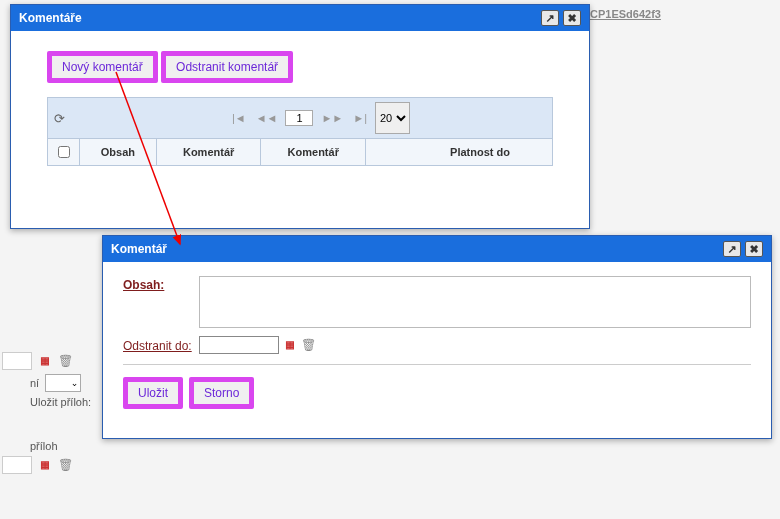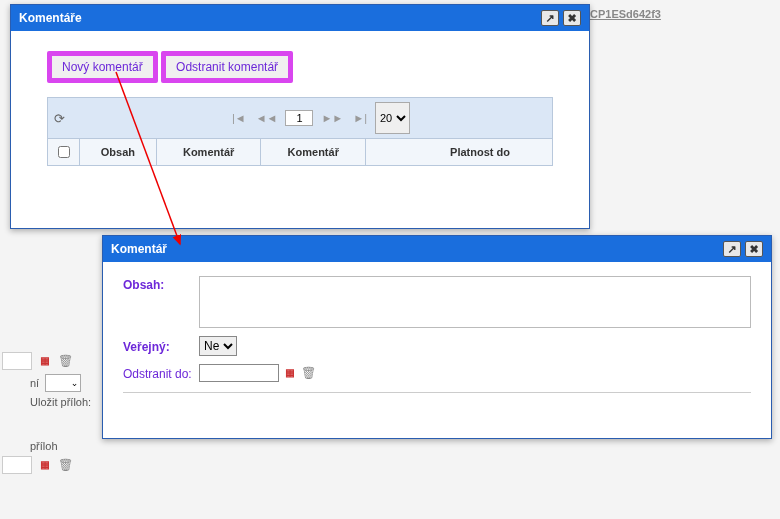--- a/index.html
+++ b/index.html
@@ -194,22 +194,23 @@
   .form-row {
     display: flex;
     align-items: flex-start;
     margin-bottom: 8px;
   }
   .form-row.aic { align-items: center; }
   .form-label {
     min-width: 76px;
     font-weight: bold;
     font-size: 12px;
-    color: #6d28d9;
+    color: #7f1d1d;
     padding-top: 2px;
+    text-decoration: underline;
   }
   .form-textarea {
     flex: 1;
     height: 52px;
     border: 1px solid #bbb;
     resize: none;
     font-family: Arial;
     font-size: 12px;
     padding: 2px;
   }
@@ -316,32 +317,30 @@
       <div class="title-btn">↗</div>
       <div class="title-btn">✖</div>
     </div>
   </div>
   <div class="dialog-body">
     <div class="form-row">
       <div class="form-label">Obsah:</div>
       <textarea class="form-textarea" style=""></textarea>
     </div>
     <div class="form-row aic">
-      <div class="form-label">Veřejný:</div>
-      <select class="form-select">
-        <option>Ne</option>
-      </select>
-    </div>
-    <div class="form-row aic">
       <div class="form-label" style="font-weight:normal">Odstranit do:</div>
       <input class="form-input-sm" value="" style="">
       <span class="small-icon cal-icon" style="margin-left:4px">▦</span>
       <span class="small-icon trash-icon" style="margin-left:4px">🗑</span>
     </div>
     <hr class="hr">
+    <div class="btn-row">
+      <button class="btn">Uložit</button>
+      <button class="btn">Storno</button>
+    </div>
   </div>
 </div>
 
 <svg class="arrow-overlay" width="780" height="519">
   <defs>
     <marker id="ah" markerWidth="8" markerHeight="8" refX="6" refY="3" orient="auto">
       <path d="M0,0 L7,3 L0,6 Z" fill="#e00"></path>
     </marker>
   </defs>
   <line x1="116" y1="72" x2="180" y2="244" stroke="#e00" stroke-width="1.5" marker-end="url(#ah)"></line>

